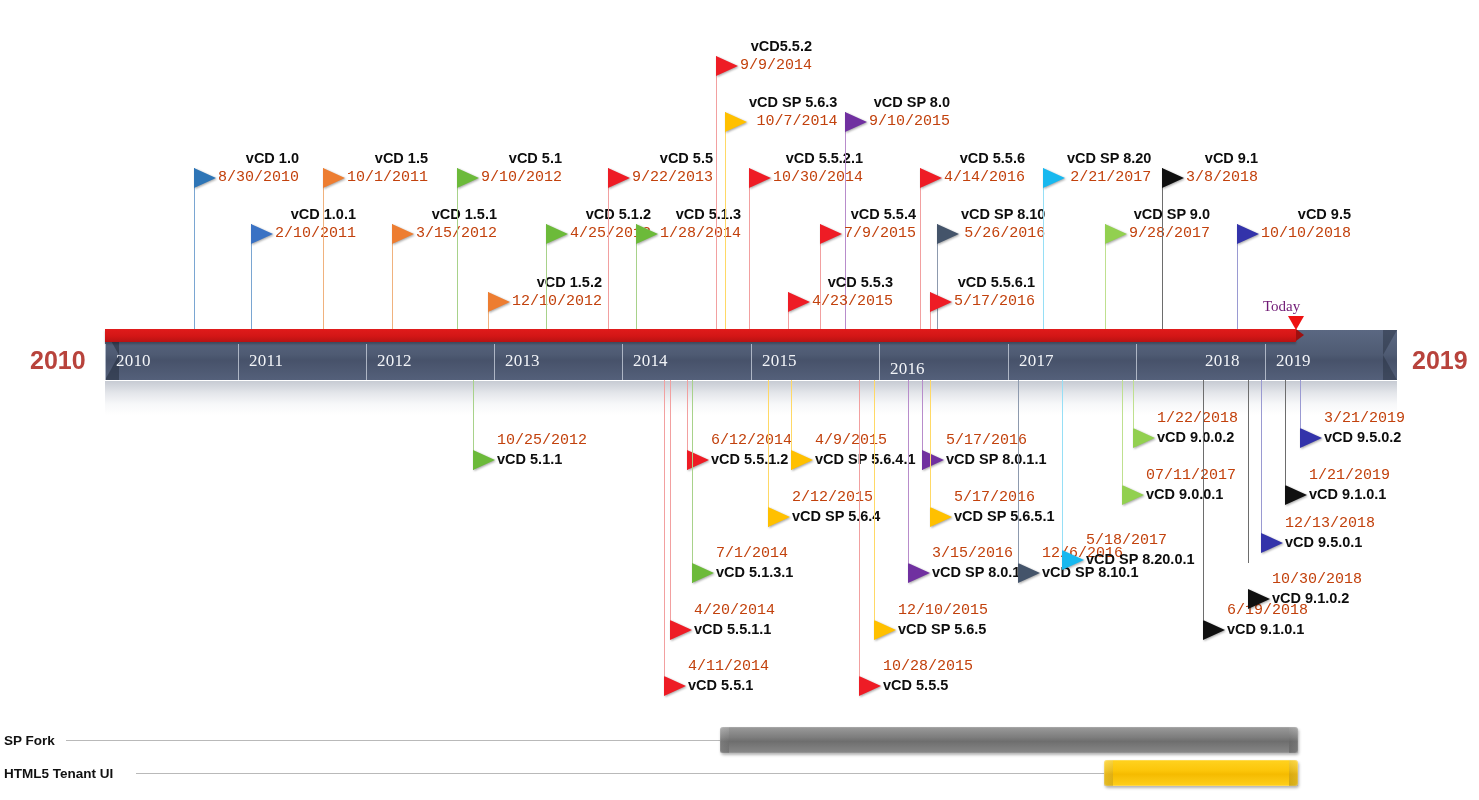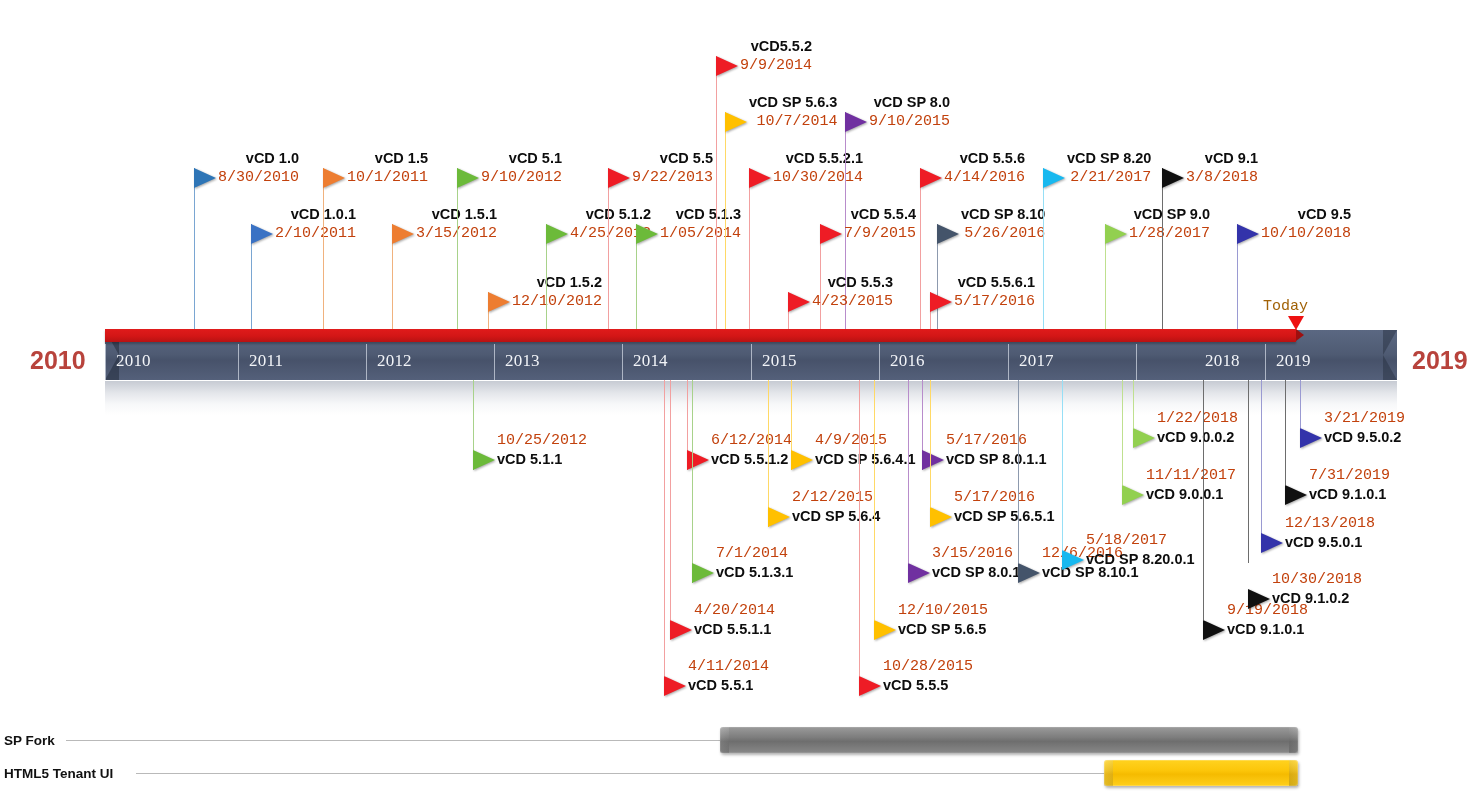--- a/index.html
+++ b/index.html
@@ -104,23 +104,23 @@
     background: linear-gradient(180deg, rgba(120,130,150,0.42) 0%, rgba(150,158,175,0.26) 35%, rgba(190,196,208,0.12) 68%, rgba(255,255,255,0) 100%);
   }
 
   
   .today-wrap { position: absolute; }
   .today-label {
     position: absolute;
     left: -33px;
     top: -32px;
     font-size: 15px;
-    color: #a16207;
+    color: #701a75;
     white-space: nowrap;
-    font-family: Liberation Mono, monospace;
+    font-family: Liberation Serif, serif;
   }
   .today-arrow {
     position: absolute;
     left: -8px;
     top: -14px;
     width: 0; height: 0;
     border-left: 8px solid transparent;
     border-right: 8px solid transparent;
     border-top: 14px solid #ee1111;
   }
@@ -266,21 +266,21 @@
         <span class="ms-line ver">vCD 5.1.2</span>
         <span class="ms-line date">4/25/2013</span>
       </span>
     </div>
 
     <div class="stem" style="left:636px; top:224px; height:106px; background:#a8d28a;"></div>
     <div class="ms above" style="left:636px; top:224px;">
       <span class="flag" style="border-left-color:#6cba3a;"></span>
       <span class="ms-text">
         <span class="ms-line ver">vCD 5.1.3</span>
-        <span class="ms-line date">1/05/2014</span>
+        <span class="ms-line date">1/28/2014</span>
       </span>
     </div>
 
     <div class="stem" style="left:608px; top:168px; height:162px; background:#f2a0a0;"></div>
     <div class="ms above" style="left:608px; top:168px;">
       <span class="flag" style="border-left-color:#ee1c25;"></span>
       <span class="ms-text">
         <span class="ms-line ver">vCD 5.5</span>
         <span class="ms-line date">9/22/2013</span>
       </span>
@@ -374,21 +374,21 @@
         <span class="ms-line ver">vCD SP 8.20</span>
         <span class="ms-line date">2/21/2017</span>
       </span>
     </div>
 
     <div class="stem" style="left:1105px; top:224px; height:106px; background:#bfe08f;"></div>
     <div class="ms above" style="left:1105px; top:224px;">
       <span class="flag" style="border-left-color:#92d050;"></span>
       <span class="ms-text">
         <span class="ms-line ver">vCD SP 9.0</span>
-        <span class="ms-line date">1/28/2017</span>
+        <span class="ms-line date">9/28/2017</span>
       </span>
     </div>
 
     <div class="stem" style="left:1162px; top:168px; height:162px; background:#6d6d6d;"></div>
     <div class="ms above" style="left:1162px; top:168px;">
       <span class="flag" style="border-left-color:#101010;"></span>
       <span class="ms-text">
         <span class="ms-line ver">vCD 9.1</span>
         <span class="ms-line date">3/8/2018</span>
       </span>
@@ -422,21 +422,21 @@
     <div class="year-tick" style="left:903px;"></div>
     <div class="year-tick" style="left:1031px;"></div>
     <div class="year-tick" style="left:1160px;"></div>
 
     <span class="year-label" style="left:11px;">2010</span>
     <span class="year-label" style="left:144px;">2011</span>
     <span class="year-label" style="left:272px;">2012</span>
     <span class="year-label" style="left:400px;">2013</span>
     <span class="year-label" style="left:528px;">2014</span>
     <span class="year-label" style="left:657px;">2015</span>
-    <span class="year-label" style="left:785px;">2016</span>
+    <span class="year-label" style="left:785px;margin-top:8px;">2016</span>
     <span class="year-label" style="left:914px;">2017</span>
     <span class="year-label" style="left:1100px;">2018</span>
     <span class="year-label" style="left:1171px;">2019</span>
   </div>
 
   <div class="axis-reflection"></div>
 
   <span class="axis-endpoint left">2010</span>
   <span class="axis-endpoint right">2019</span>
 
@@ -579,30 +579,30 @@
       <span class="ms-text">
         <span class="ms-line date">1/22/2018</span>
         <span class="ms-line ver">vCD 9.0.0.2</span>
       </span>
     </div>
 
     <div class="stem" style="left:1122px; top:380px; height:105px; background:#bfe08f;"></div>
     <div class="ms below" style="left:1122px; top:485px;">
       <span class="flag" style="border-left-color:#92d050;"></span>
       <span class="ms-text">
-        <span class="ms-line date">11/11/2017</span>
+        <span class="ms-line date">07/11/2017</span>
         <span class="ms-line ver">vCD 9.0.0.1</span>
       </span>
     </div>
 
     <div class="stem" style="left:1203px; top:380px; height:240px; background:#6d6d6d;"></div>
     <div class="ms below" style="left:1203px; top:620px;">
       <span class="flag" style="border-left-color:#101010;"></span>
       <span class="ms-text">
-        <span class="ms-line date">9/19/2018</span>
+        <span class="ms-line date">6/19/2018</span>
         <span class="ms-line ver">vCD 9.1.0.1</span>
       </span>
     </div>
 
     <div class="stem" style="left:1248px; top:380px; height:183px; background:#6d6d6d;"></div>
     <div class="ms below" style="left:1248px; top:589px;">
       <span class="flag" style="border-left-color:#101010;"></span>
       <span class="ms-text">
         <span class="ms-line date">10/30/2018</span>
         <span class="ms-line ver">vCD 9.1.0.2</span>
@@ -615,21 +615,21 @@
       <span class="ms-text">
         <span class="ms-line date">12/13/2018</span>
         <span class="ms-line ver">vCD 9.5.0.1</span>
       </span>
     </div>
 
     <div class="stem" style="left:1285px; top:380px; height:105px; background:#6d6d6d;"></div>
     <div class="ms below" style="left:1285px; top:485px;">
       <span class="flag" style="border-left-color:#101010;"></span>
       <span class="ms-text">
-        <span class="ms-line date">7/31/2019</span>
+        <span class="ms-line date">1/21/2019</span>
         <span class="ms-line ver">vCD 9.1.0.1</span>
       </span>
     </div>
 
     <div class="stem" style="left:1300px; top:380px; height:48px; background:#9a9ad2;"></div>
     <div class="ms below" style="left:1300px; top:428px;">
       <span class="flag" style="border-left-color:#3333aa;"></span>
       <span class="ms-text">
         <span class="ms-line date">3/21/2019</span>
         <span class="ms-line ver">vCD 9.5.0.2</span>

